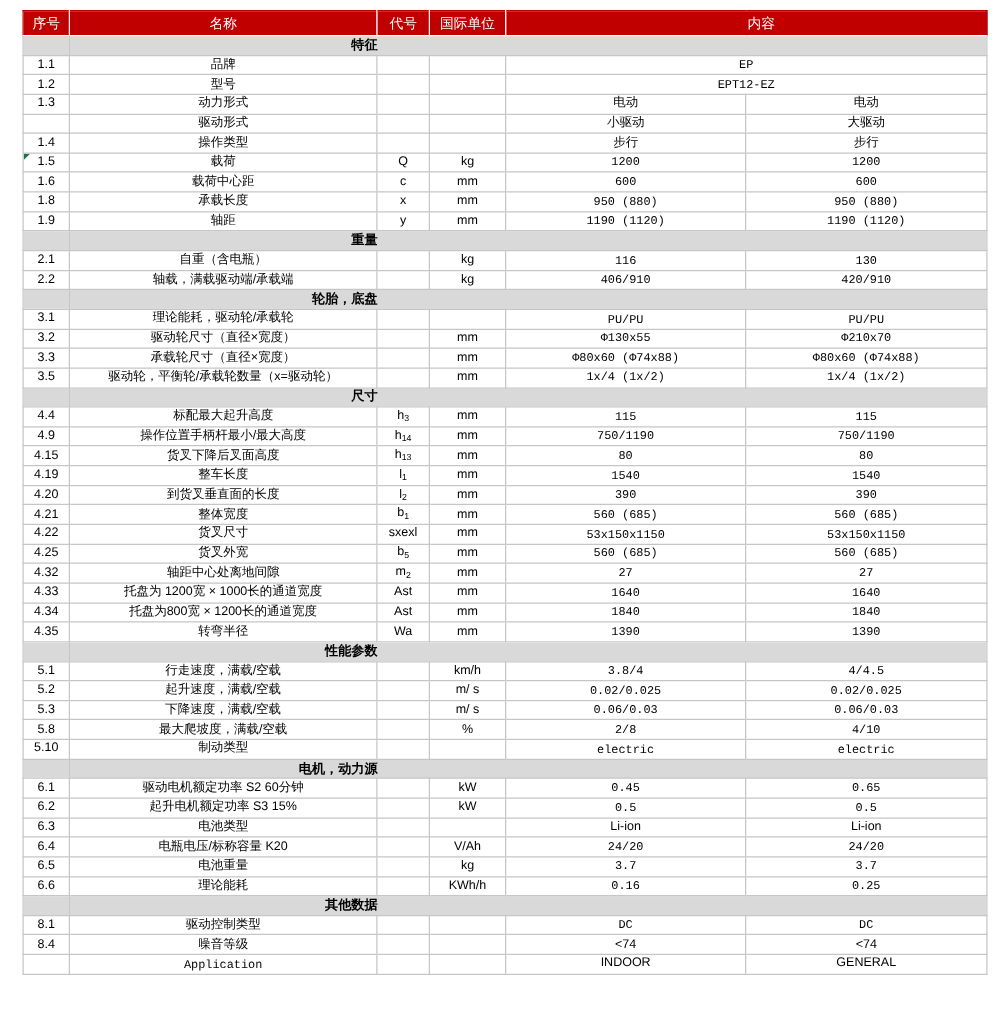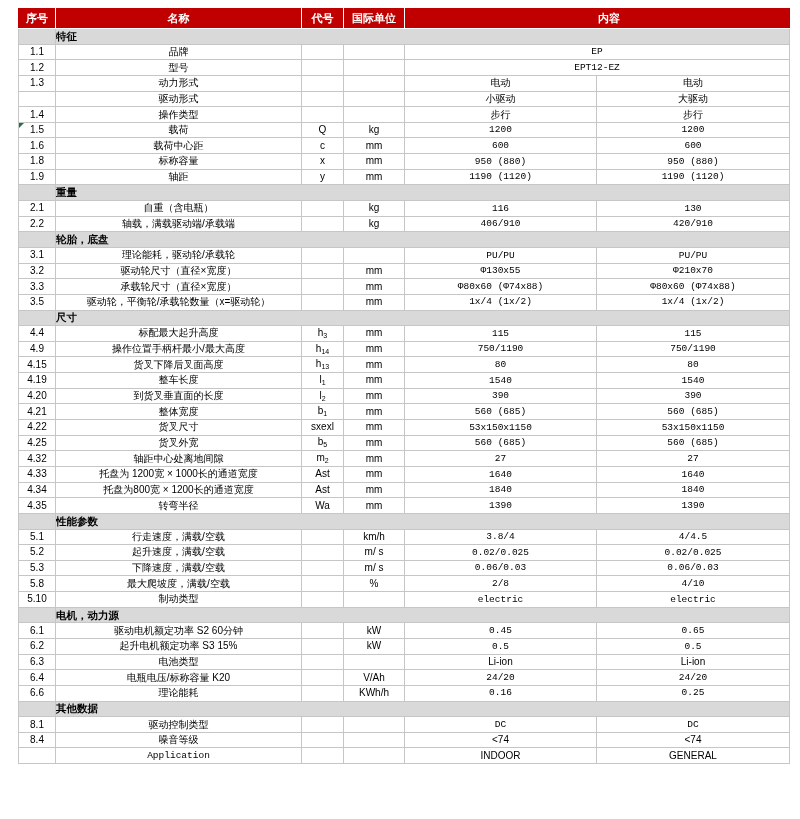--- a/index.html
+++ b/index.html
@@ -21,21 +21,21 @@
   col.c3 { width: 42px; }
   col.c4 { width: 61px; }
   col.c5 { width: 192px; }
   col.c6 { width: 193px; }
 
   thead tr { height: 20px; }
   thead th {
     background: #c00000;
     color: #ffffff;
     font-size: 11px;
-    font-weight: bold;
+    font-weight: normal;
     border: 1px solid #ffffff;
     border-top: 1px solid #c00000;
     padding: 0;
     text-align: center;
     vertical-align: middle;
   }
   thead th:first-child { border-left: 1px solid #c00000; }
   thead th:last-child { border-right: 1px solid #c00000; padding-left: 24px; }
 
   tbody tr { height: 15.65px; }
@@ -50,21 +50,21 @@
     overflow: hidden;
   }
   tr.section-row td {
     background: #d9d9d9;
     font-weight: bold;
   }
   td.sec-cell { text-align: left; }
   .sec-label {
     display: inline-block;
     width: 246px;
-    text-align: left;
+    text-align: right;
     font-size: 10.5px;
   }
   td.c-no { position: relative; font-size: 10px; }
   .flag {
     position: absolute; left: 0; top: 0;
     width: 0; height: 0;
     border-top: 5px solid #217346;
     border-right: 5px solid transparent;
   }
   td.c-sym { font-size: 10px; }
@@ -160,21 +160,21 @@
         <tr>
           <td class="c-no">1.6</td>
           <td class="c-name">载荷中心距</td>
           <td class="c-sym">c</td>
           <td class="c-unit">mm</td>
           <td class="c-val">600</td>
           <td class="c-val">600</td>
         </tr>
         <tr>
           <td class="c-no">1.8</td>
-          <td class="c-name">标称容量</td>
+          <td class="c-name">承载长度</td>
           <td class="c-sym">x</td>
           <td class="c-unit">mm</td>
           <td class="c-val">950 (880)</td>
           <td class="c-val">950 (880)</td>
         </tr>
         <tr>
           <td class="c-no">1.9</td>
           <td class="c-name">轴距</td>
           <td class="c-sym">y</td>
           <td class="c-unit">mm</td>
@@ -409,20 +409,28 @@
           <td class="c-val sans">Li-ion</td>
           <td class="c-val sans">Li-ion</td>
         </tr>
         <tr>
           <td class="c-no">6.4</td>
           <td class="c-name">电瓶电压/标称容量 K20</td>
           <td class="c-sym"></td>
           <td class="c-unit">V/Ah</td>
           <td class="c-val">24/20</td>
           <td class="c-val">24/20</td>
+        </tr>
+        <tr>
+          <td class="c-no">6.5</td>
+          <td class="c-name">电池重量</td>
+          <td class="c-sym"></td>
+          <td class="c-unit">kg</td>
+          <td class="c-val">3.7</td>
+          <td class="c-val">3.7</td>
         </tr>
         <tr>
           <td class="c-no">6.6</td>
           <td class="c-name">理论能耗</td>
           <td class="c-sym"></td>
           <td class="c-unit">KWh/h</td>
           <td class="c-val">0.16</td>
           <td class="c-val">0.25</td>
         </tr>
         <tr class="section-row">

